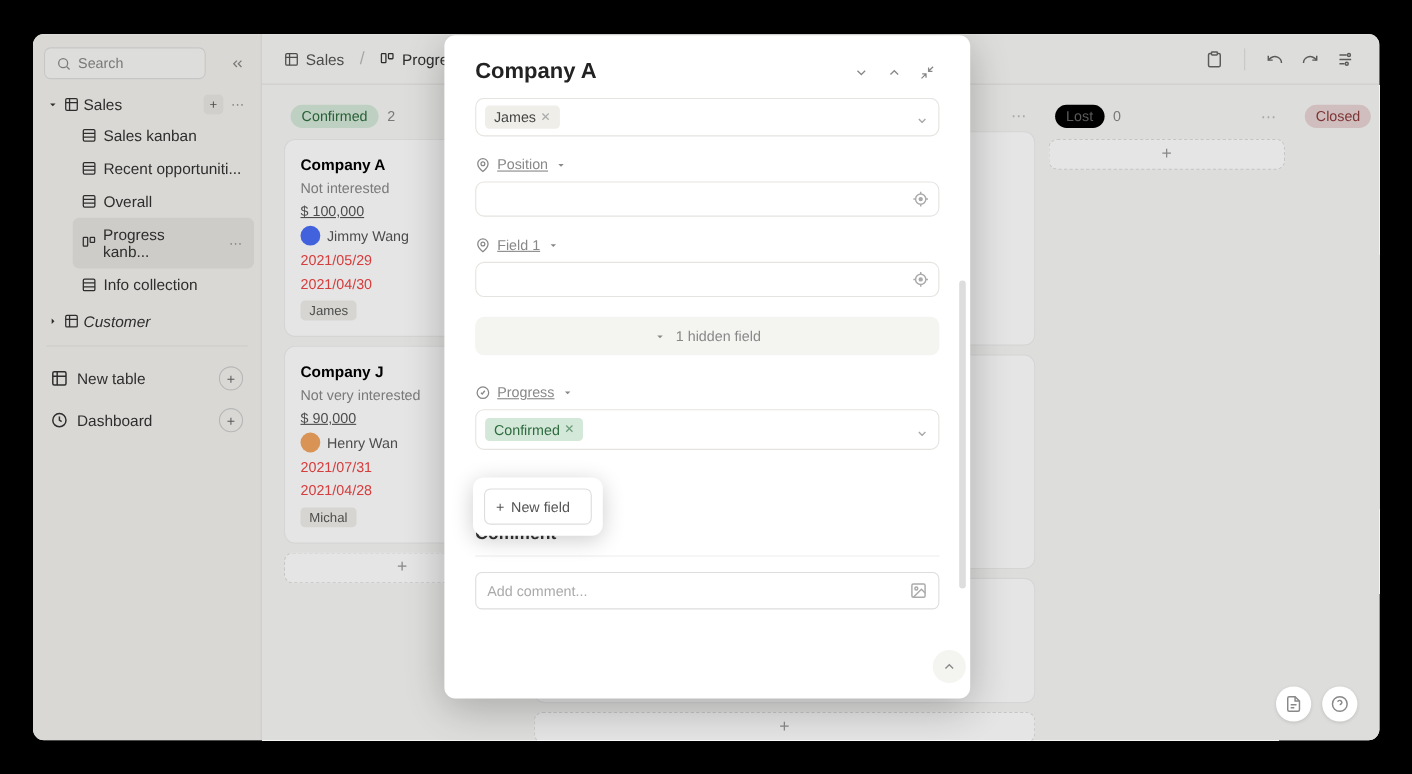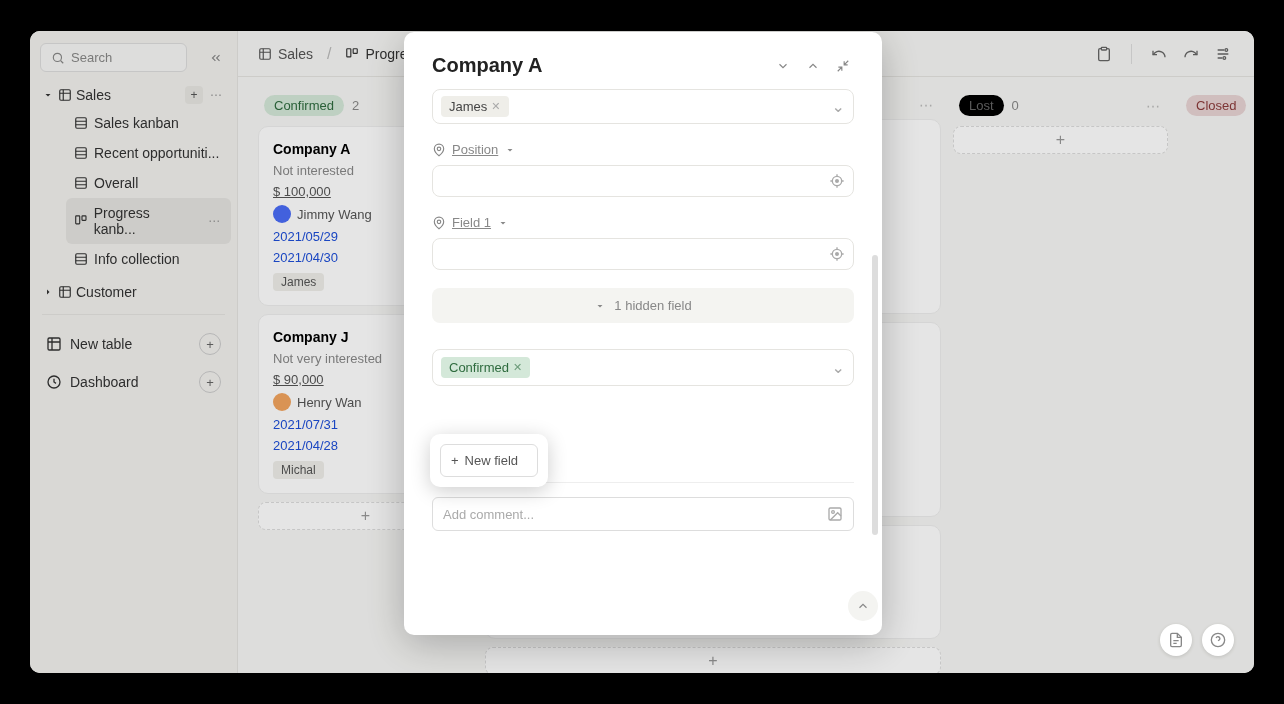--- a/index.html
+++ b/index.html
@@ -46,21 +46,21 @@
   .col-count { color: #888; font-size: 13px; }
   .col-menu { margin-left: auto; color: #bbb; font-size: 14px; width: 18px; text-align: center; }
   .card { background: #fff; border-radius: 10px; padding: 14px; margin-bottom: 8px; border: 1px solid #eee; display: flex; flex-direction: column; gap: 6px; }
   .card-title { font-weight: 600; font-size: 14px; }
   .card-sub { font-size: 13px; color: #888; }
   .card-amount { font-size: 13px; color: #555; text-decoration: underline; }
   .card-user { display: flex; align-items: center; gap: 6px; font-size: 13px; color: #555; }
   .avatar { width: 18px; height: 18px; border-radius: 50%; }
   .avatar-blue { background: #4a6cf7; }
   .avatar-orange { background: #f2a45e; }
-  .card-date { font-size: 13px; color: #1d4ed8; }
+  .card-date { font-size: 13px; color: #ef4444; }
   .card-tag { align-self: flex-start; font-size: 12px; background: #efeee9; color: #555; padding: 2px 8px; border-radius: 4px; margin-top: 2px; }
   .add-card { height: 28px; border: 1px dashed #ddd; border-radius: 8px; display: flex; align-items: center; justify-content: center; color: #999; font-size: 16px; background: #fff; }
 
   
   .overlay { position: absolute; inset: 0; background: rgba(0,0,0,0.1); }
 
   
   .modal { position: absolute; top: 32px; left: 404px; width: 478px; height: 603px; background: #fff; border-radius: 10px; box-shadow: 0 8px 40px rgba(0,0,0,0.25); display: flex; flex-direction: column; overflow: hidden; }
   .modal-header { display: flex; align-items: center; padding: 22px 28px 12px; gap: 8px; }
   .modal-title { font-size: 20px; font-weight: 600; flex: 1; color: #222; }
@@ -166,21 +166,21 @@
           <div class="tree-menu-btn">⋯</div>
         </div>
         <div class="tree-item">
           <svg width="14" height="14" viewBox="0 0 24 24" fill="none" stroke="currentColor" stroke-width="2">
               <rect x="3" y="3" width="18" height="18" rx="2"></rect>
               <path d="M3 9h18M3 15h18"></path>
             </svg>
           <span>Info collection</span>
         </div>
       </div>
-      <div class="tree-group-header" style="margin-top:6px;">
+      <div class="tree-group-header" style="margin-top:6px;font-style:italic;">
         <svg width="12" height="12" viewBox="0 0 24 24" fill="currentColor">
             <path d="M10 7l5 5-5 5z"></path>
           </svg>
         <svg width="14" height="14" viewBox="0 0 24 24" fill="none" stroke="currentColor" stroke-width="2">
             <rect x="3" y="3" width="18" height="18" rx="2"></rect>
             <path d="M3 9h18M9 3v18"></path>
           </svg>
         <span>Customer</span>
       </div>
       <div class="divider"></div>
@@ -384,20 +384,30 @@
         </span>
     </div>
 
     <div class="hidden-row">
       <svg width="12" height="12" viewBox="0 0 24 24" fill="currentColor">
           <path d="M7 10l5 5 5-5z"></path>
         </svg>
       <span>1 hidden field</span>
     </div>
 
+    <div class="field-label">
+      <svg width="14" height="14" viewBox="0 0 24 24" fill="none" stroke="currentColor" stroke-width="2">
+          <circle cx="12" cy="12" r="9"></circle>
+          <path d="m9 12 2 2 4-5"></path>
+        </svg>
+      <span>Progress</span>
+      <svg width="12" height="12" viewBox="0 0 24 24" fill="currentColor">
+          <path d="M7 10l5 5 5-5z"></path>
+        </svg>
+    </div>
     <div class="progress-select">
       <div class="progress-chip">
           <span>Confirmed</span>
           <span class="remove">✕</span>
         </div>
       <span class="chip-dropdown" style="margin-left:auto;color:#aaa;">⌄</span>
     </div>
 
     <div style="height:42px;"></div>
 

